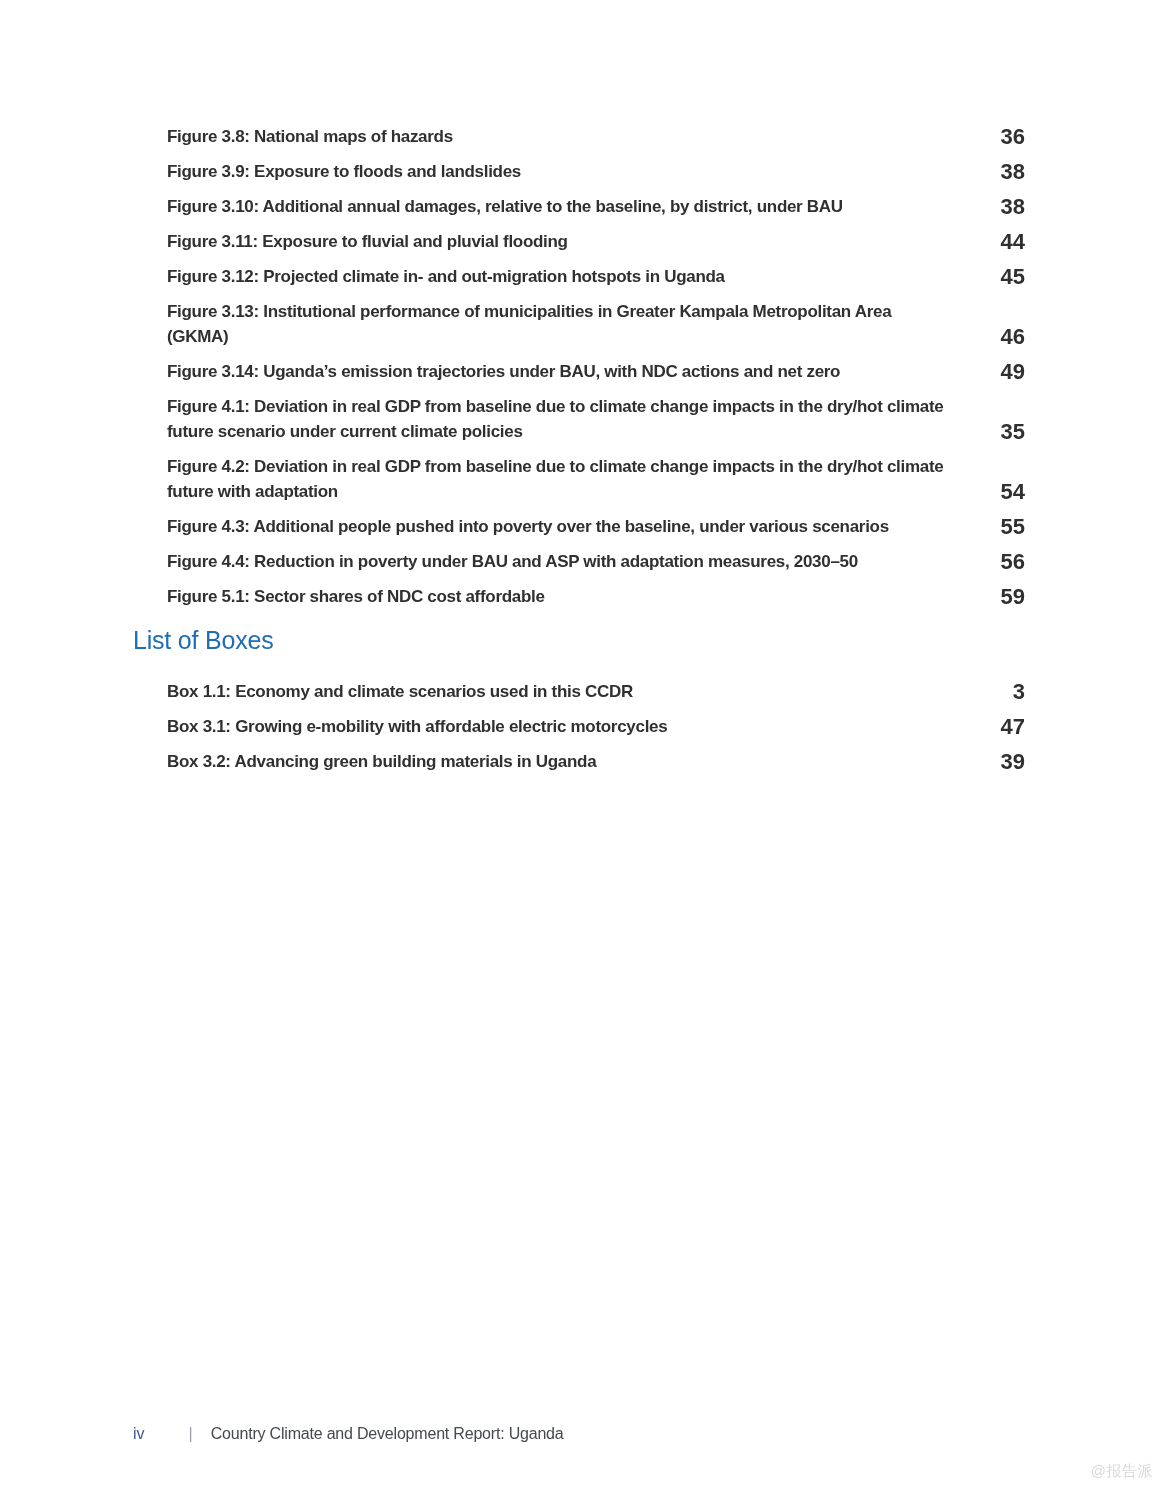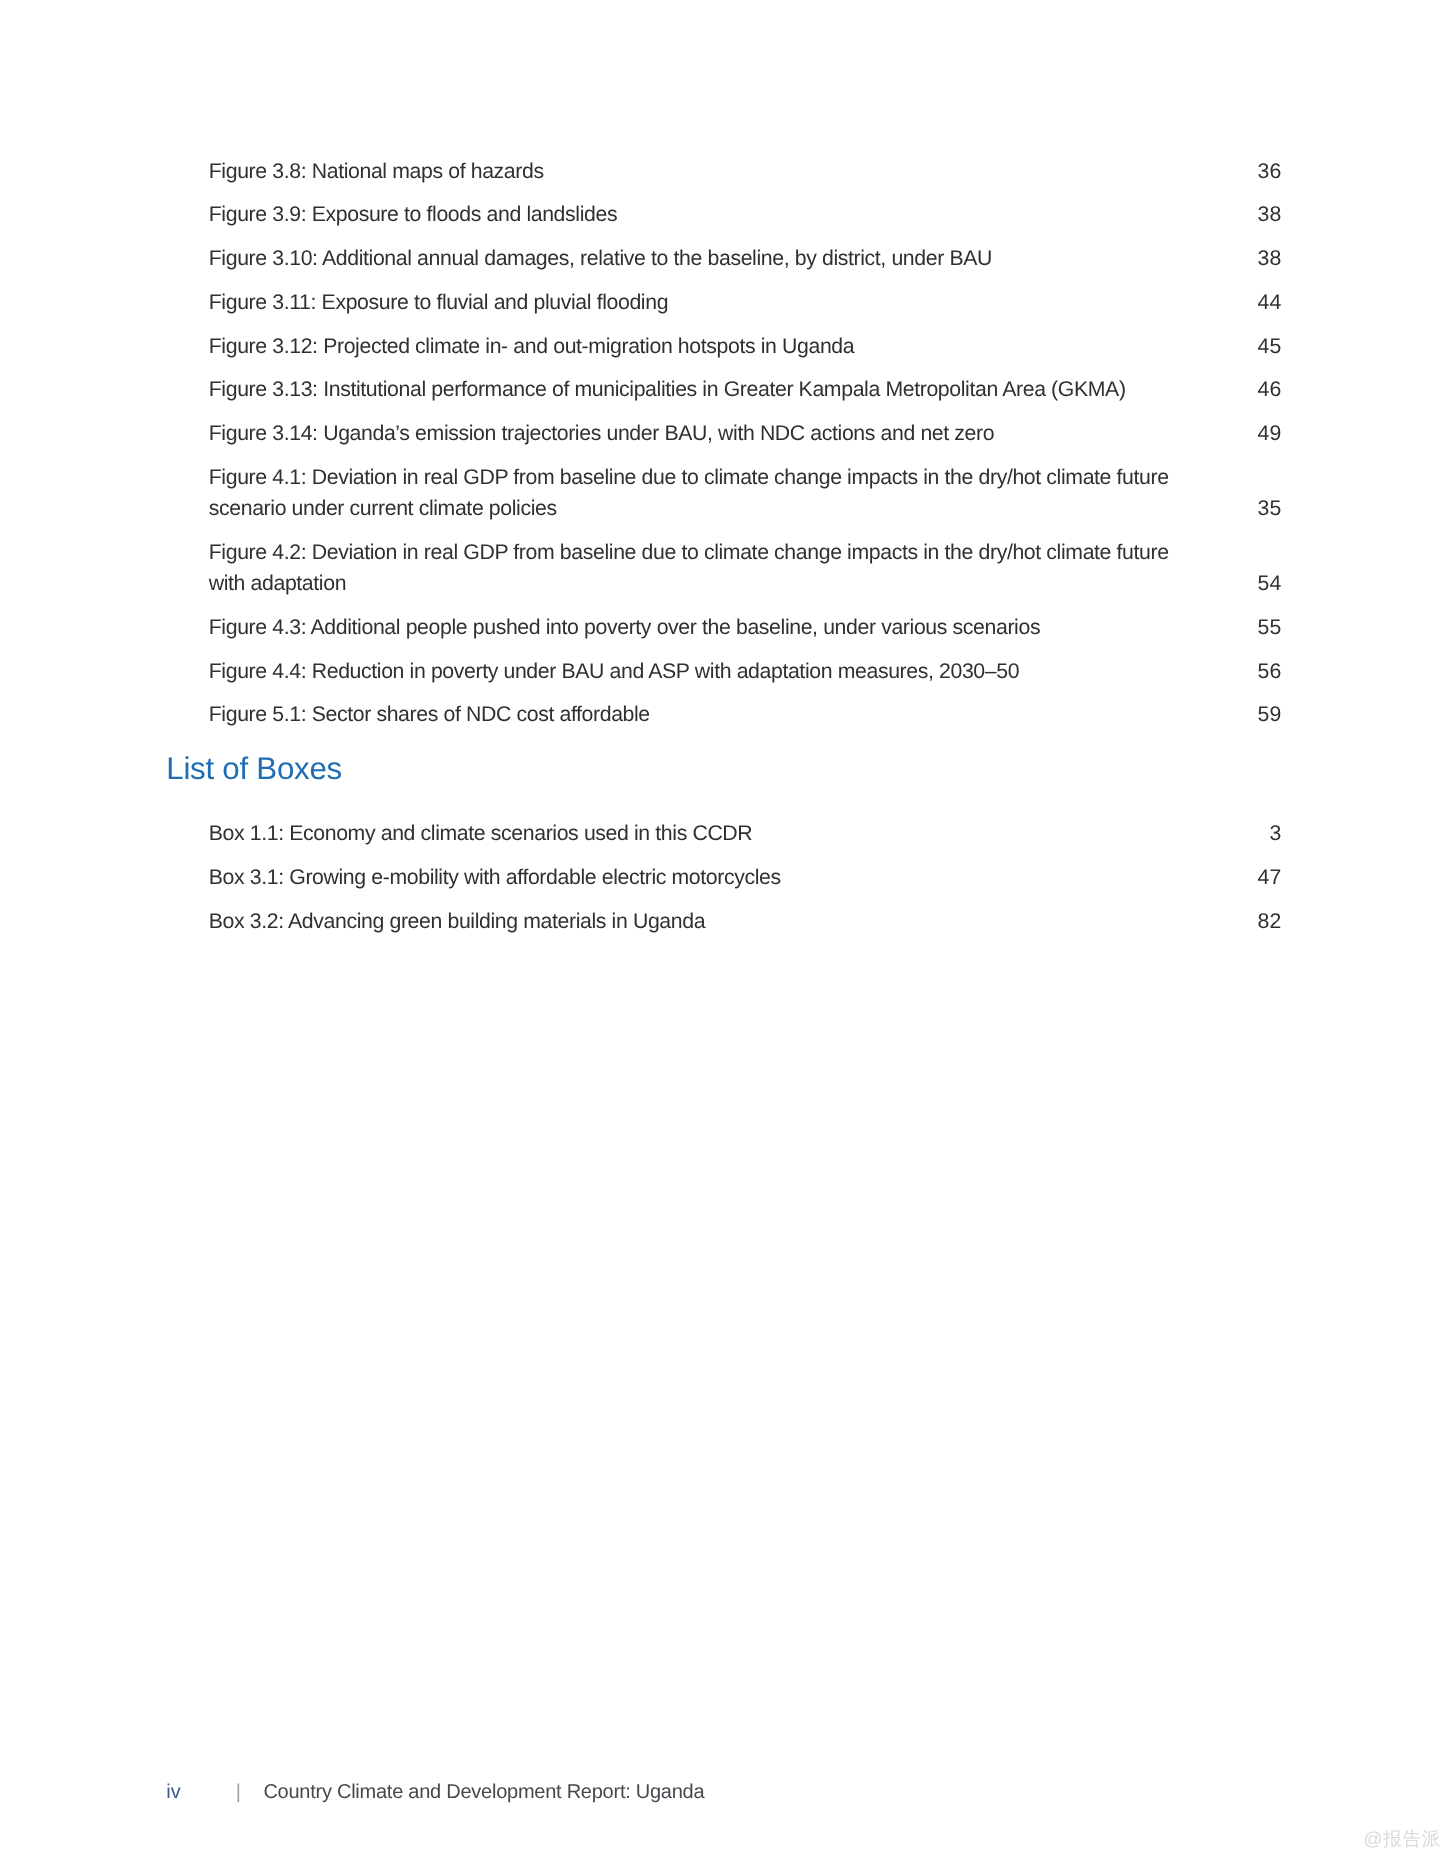--- a/index.html
+++ b/index.html
@@ -14,37 +14,38 @@
   }
   .content {
     position: absolute;
     top: 124px;
     left: 133px;
     width: 892px;
   }
   .toc-list {
     list-style: none;
     padding-left: 34px;
+    font-weight: bold;
   }
   .toc-row {
     display: flex;
     justify-content: space-between;
     align-items: flex-end;
     margin-bottom: 10px;
   }
   .toc-label {
     display: block;
     max-width: 790px;
     font-size: 17px;
     line-height: 25px;
     letter-spacing: -0.3px;
     color: var(--body-text, #303030);
   }
   .toc-page {
-    font-size: 17px;
+    font-size: 22px;
     line-height: 25px;
     color: var(--body-text, #303030);
     white-space: nowrap;
     padding-left: 12px;
   }
   .boxes-heading {
     margin-top: 16px;
     margin-bottom: 24px;
     font-size: 25px;
     line-height: 30px;
@@ -161,21 +162,21 @@
     <span class="toc-page">3</span>
   </li>
 
   <li class="toc-row">
     <span class="toc-label">Box 3.1: Growing e-mobility with affordable electric motorcycles</span>
     <span class="toc-page">47</span>
   </li>
 
   <li class="toc-row">
     <span class="toc-label">Box 3.2: Advancing green building materials in Uganda</span>
-    <span class="toc-page">82</span>
+    <span class="toc-page">39</span>
   </li>
 </ul>
     </section>
 
   </main>
 
   <footer class="page-footer">
     <span class="footer-pageno">iv</span>
     <span class="footer-sep">|</span>
     <span class="footer-title">Country Climate and Development Report: Uganda</span>

